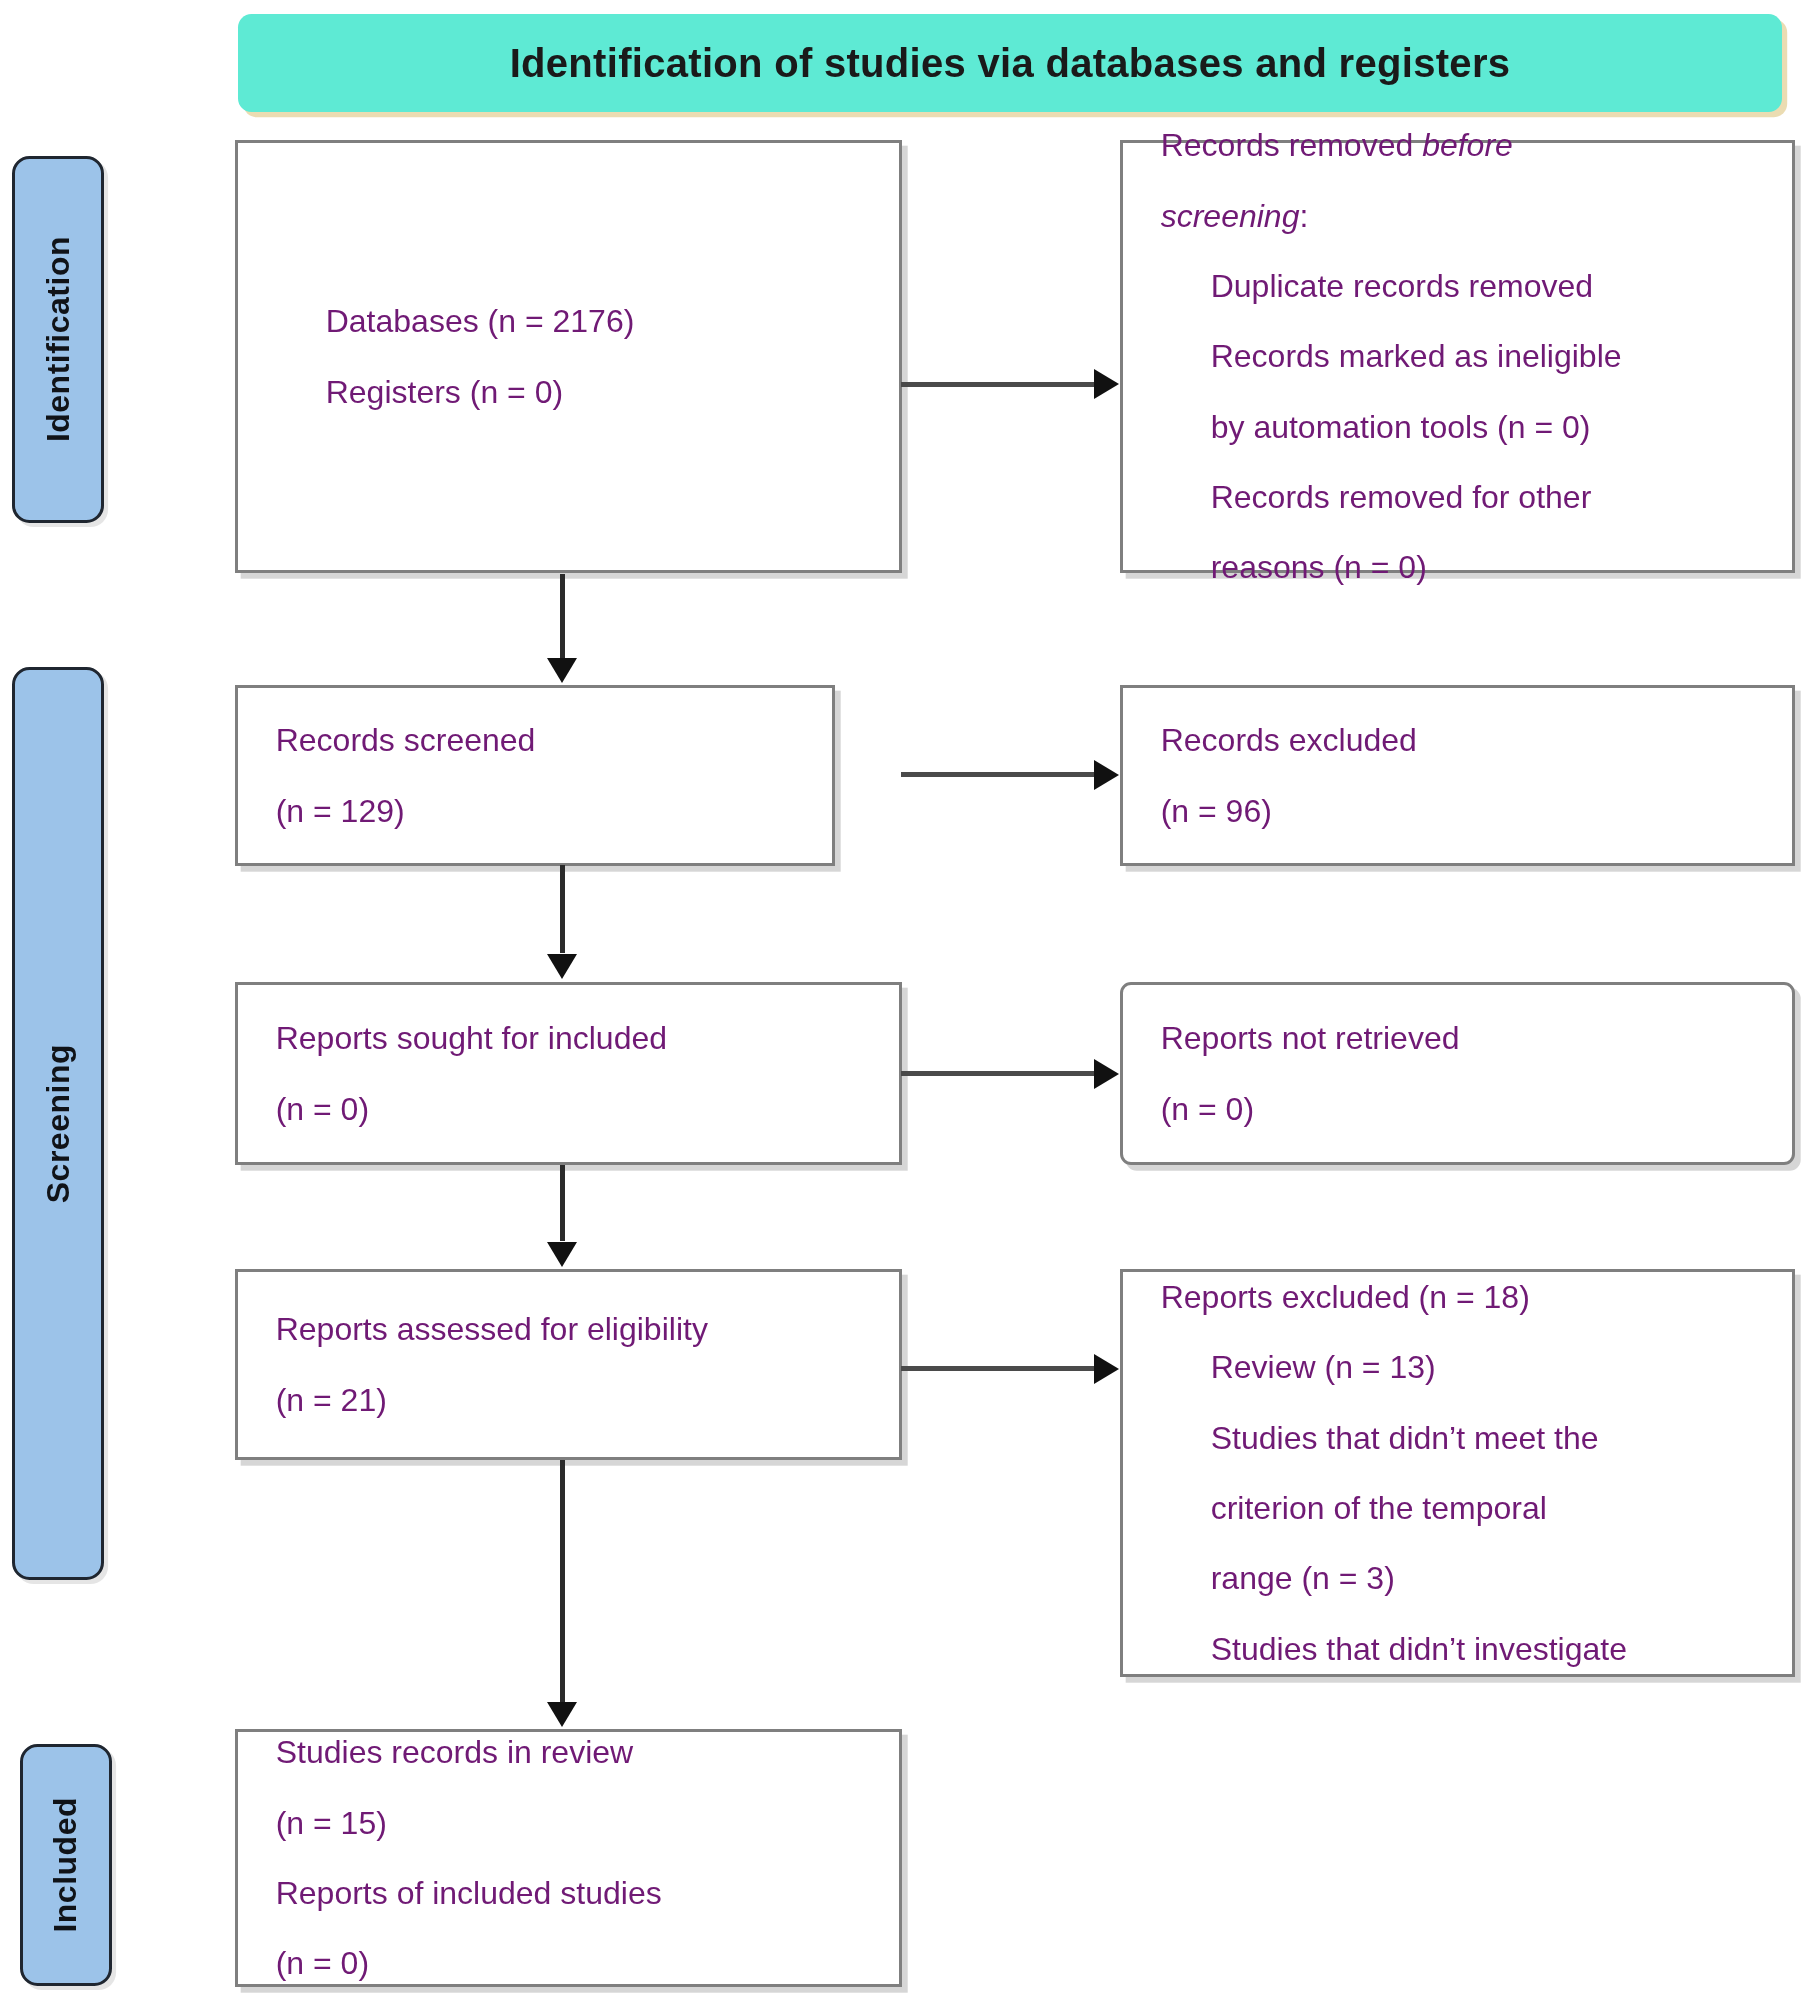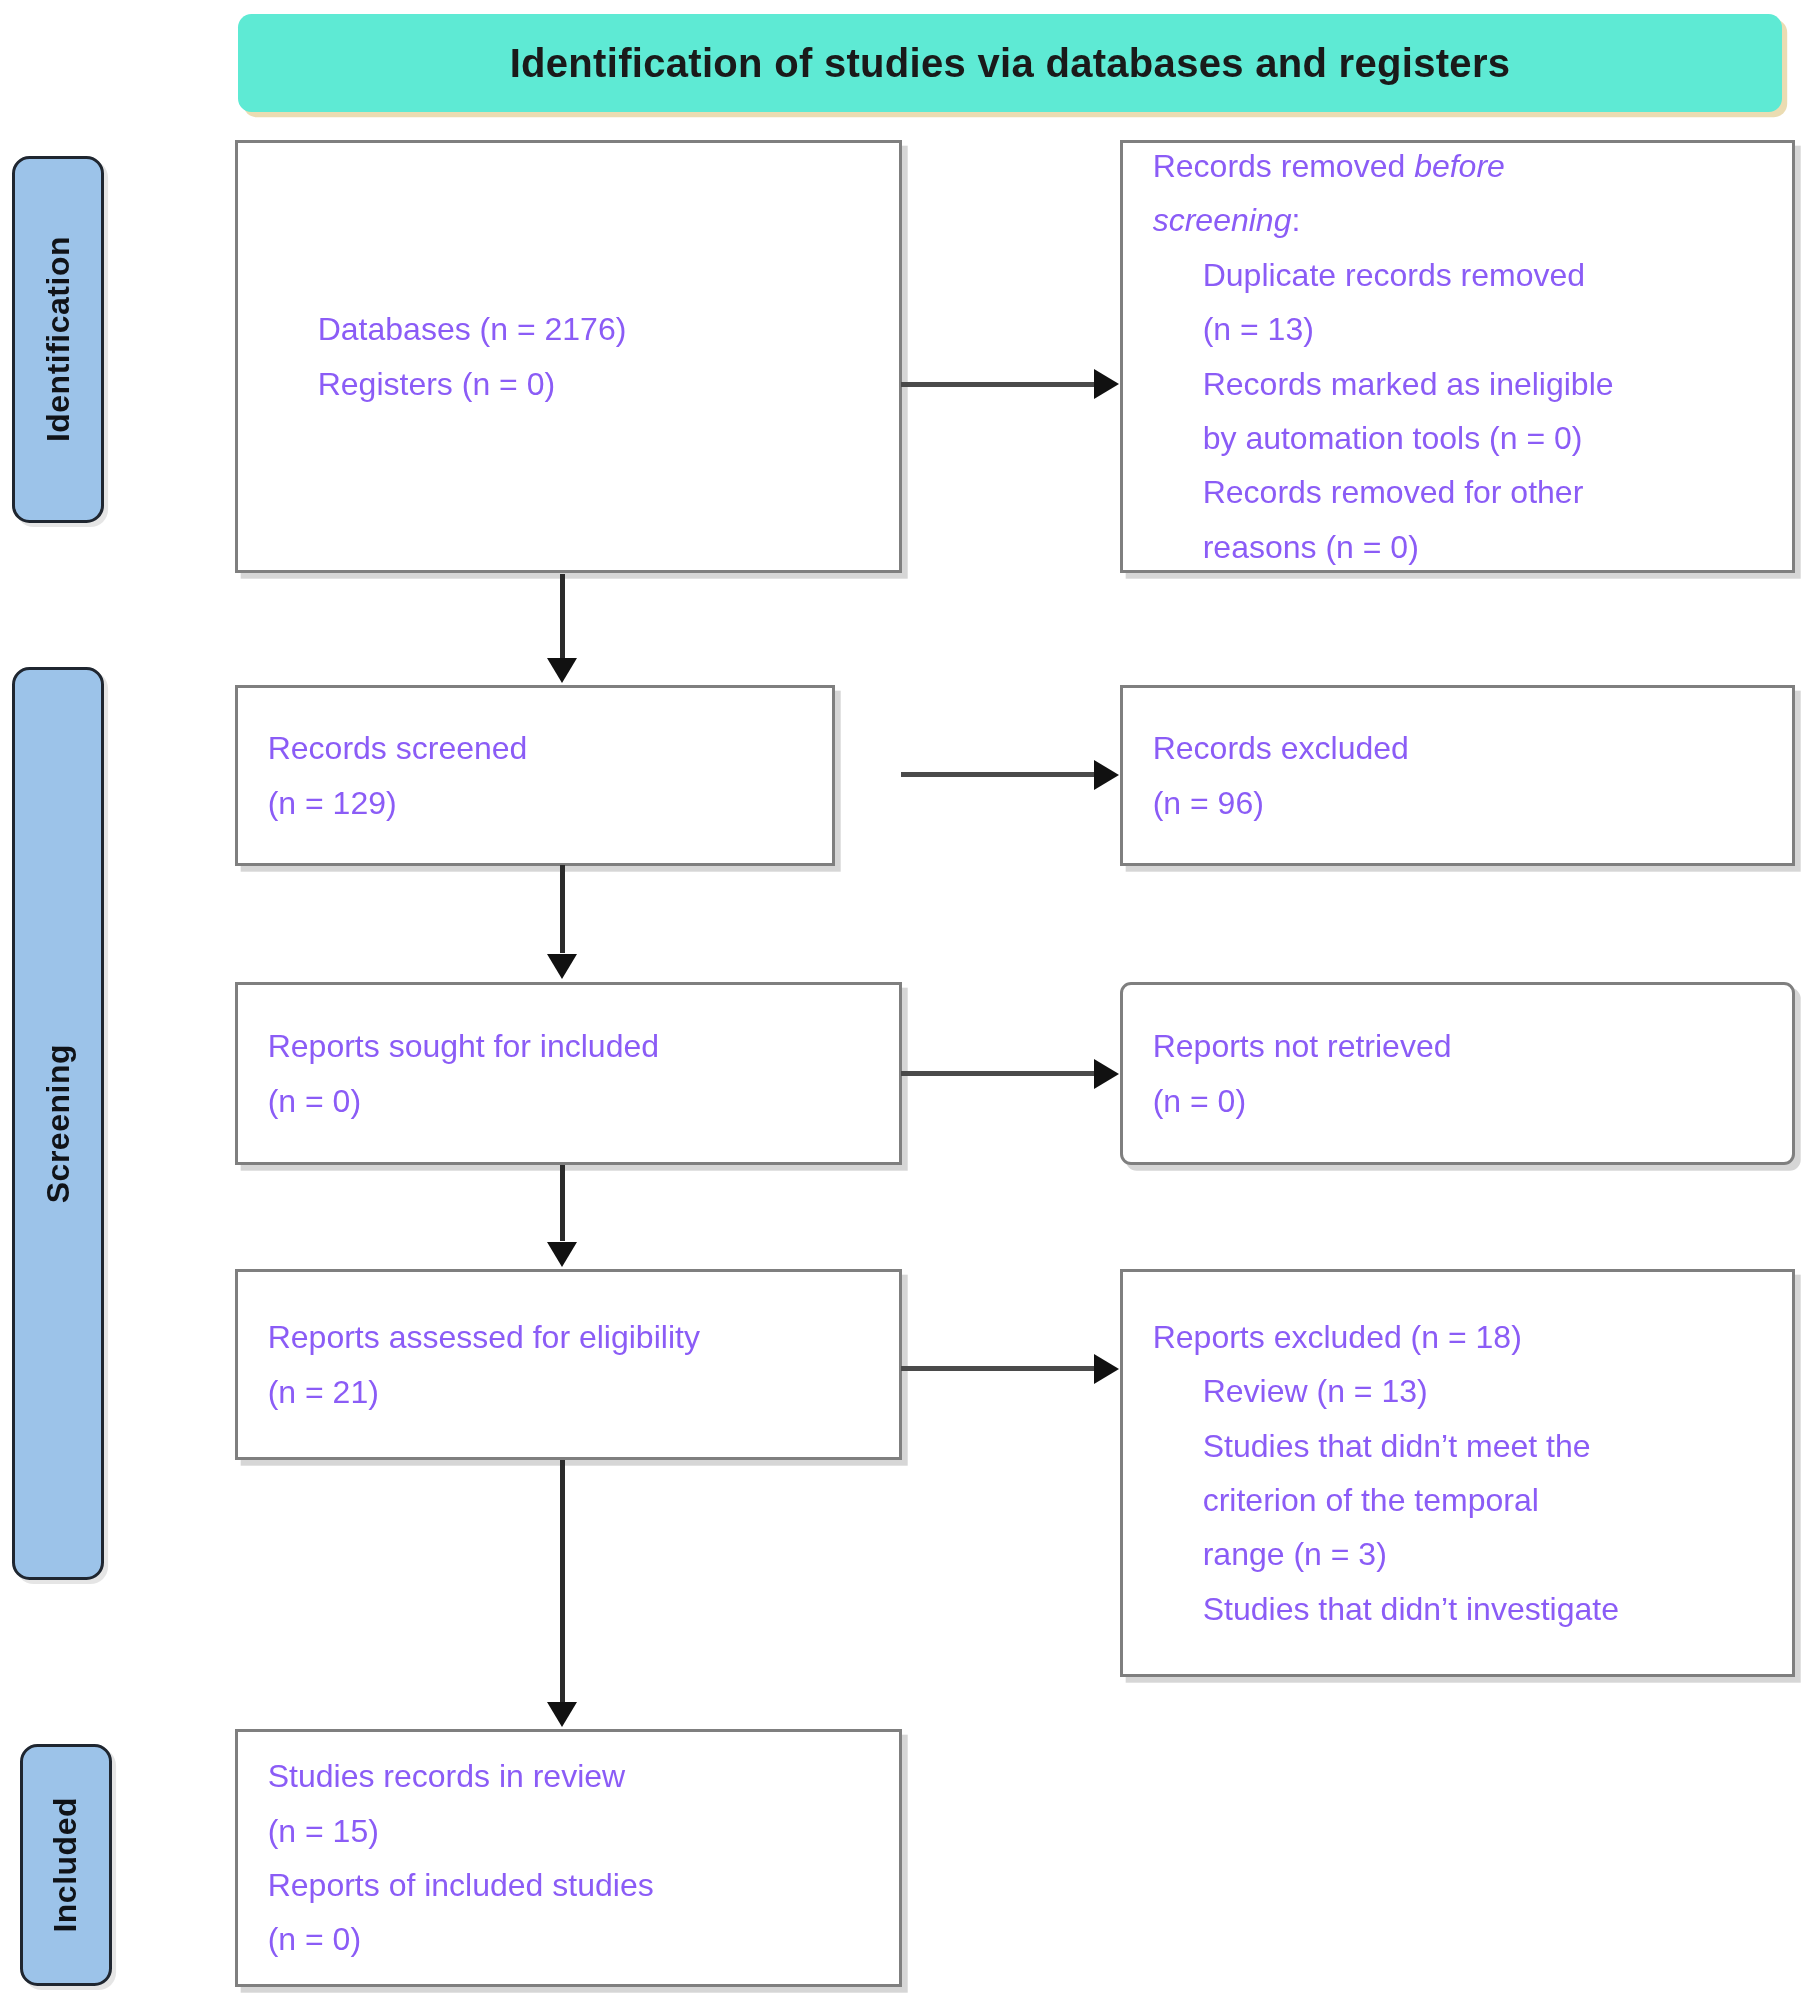--- a/index.html
+++ b/index.html
@@ -73,24 +73,24 @@
     background: #ffffff;
     border: 3.1px solid #7f7f7f;
     box-sizing: border-box;
     box-shadow: 5.7px 5.7px 0 0 rgba(120,120,120,0.30);
     display: flex;
     flex-direction: column;
     justify-content: center;
     padding: 9.3px 21.7px;
   }
   .flow-box p {
-    margin: 8px;
+    margin: 16px;
     font-size: 32px;
     line-height: 1.20;
-    color: #8b5cf6;
+    color: #701a75;
     white-space: pre-wrap;
   }
   .flow-box p.indented { padding-left: 50px; }
   .flow-box em { font-style: italic; }
 
   
   #box-identified   { left: 235px;  top: 140px;  width: 667px; height: 433px; }
   #box-screened     { left: 235px;  top: 685px; width: 600px; height: 181px; }
   #box-sought       { left: 235px;  top: 982px; width: 667px; height: 183px; }
   #box-assessed     { left: 235px;  top: 1269px; width: 667px; height: 191px; }
@@ -171,21 +171,20 @@
 
   <div class="flow-box" id="box-identified">
     <p class="indented">Databases (n = 2176)</p>
     <p class="indented">Registers (n = 0)</p>
   </div>
 
   <div class="flow-box" id="box-removed">
     <p><span>Records removed </span><em>before</em></p>
     <p><em>screening</em><span>:</span></p>
     <p class="indented">Duplicate records removed</p>
-    <p class="indented">(n = 13)</p>
     <p class="indented">Records marked as ineligible</p>
     <p class="indented">by automation tools (n = 0)</p>
     <p class="indented">Records removed for other</p>
     <p class="indented">reasons (n = 0)</p>
   </div>
 
   <div class="flow-box" id="box-screened">
     <p>Records screened</p>
     <p>(n = 129)</p>
   </div>

